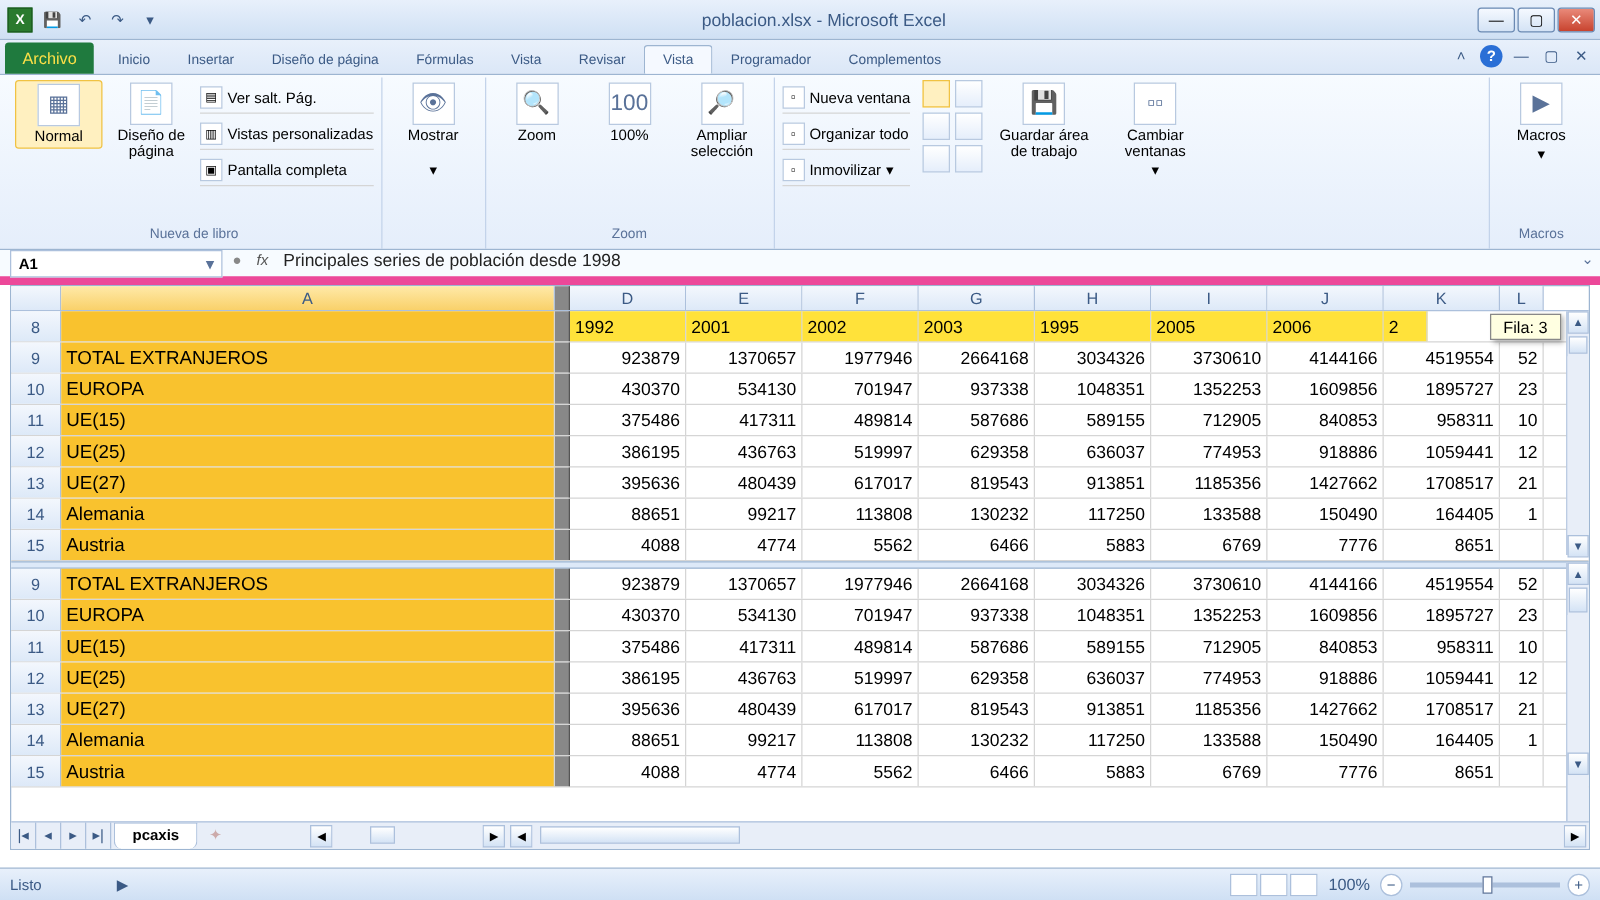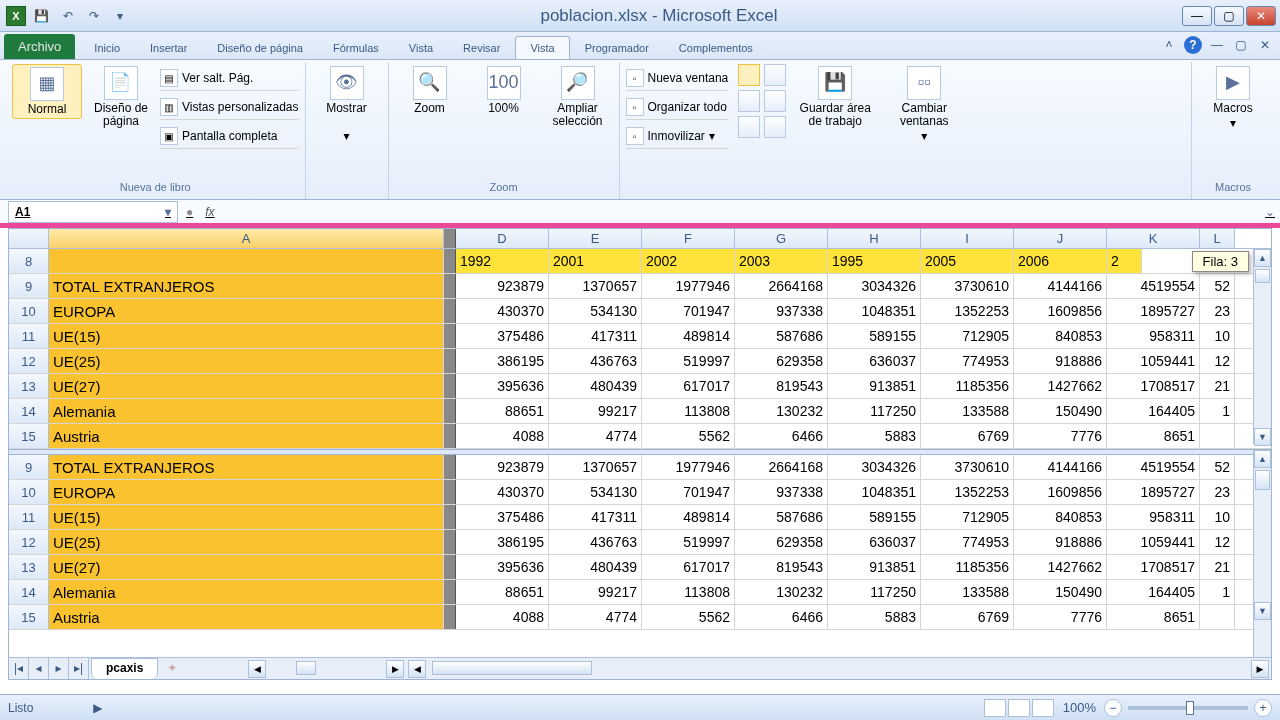--- a/index.html
+++ b/index.html
@@ -3,28 +3,28 @@
 <meta charset="utf-8">
 <style>
 * { margin:0; padding:0; box-sizing:border-box; font-family:"Segoe UI",Tahoma,sans-serif; font-size:12px; }
 body { background:#fff; width:1280px; height:720px; overflow:hidden; position:relative; }
 
 
 .titlebar { height:32px; background:linear-gradient(#e8f0fb,#cfe0f4); display:flex; align-items:center; border-bottom:1px solid #9db5d1; }
 .titlebar .qat { display:flex; align-items:center; gap:6px; padding:0 6px; }
 .titlebar .qat .xicon { width:20px; height:20px; background:#2a7a2e; border:1px solid #1b5a1f; display:flex; align-items:center; justify-content:center; color:#fff; font-weight:bold; font-size:11px; }
 .titlebar .qat .btn { width:20px; height:20px; display:flex; align-items:center; justify-content:center; color:#3b5a85; }
-.titlebar .title { flex:1; text-align:center; color:#3b5a85; font-size:17px; }
+.titlebar .title { flex:1; text-align:center; color:#3b5a85; font-size:14px; }
 .titlebar .winctrls { display:flex; gap:2px; padding-right:4px; }
 .titlebar .winctrls div { width:30px; height:20px; border:1px solid #6b8ab3; display:flex; align-items:center; justify-content:center; background:linear-gradient(#f5f9ff,#d4e3f5); border-radius:3px; }
 .titlebar .winctrls .close { background:linear-gradient(#e98a7a,#c8432e); color:#fff; }
 
 
 .tabs { height:28px; background:linear-gradient(#e8f0fb,#dbe7f7); display:flex; align-items:flex-end; padding:0 4px; border-bottom:1px solid #9db5d1; position:relative; }
-.tabs .filetab { background:#1f7a3e; color:#e5e5e5; padding:5px 14px; border-radius:3px 3px 0 0; margin-right:4px; font-size:13px; }
+.tabs .filetab { background:#1f7a3e; color:#fde047; padding:5px 14px; border-radius:3px 3px 0 0; margin-right:4px; font-size:13px; }
 .tabs .tab { padding:5px 14px; color:#3b5a85; font-size:11px; cursor:pointer; border:1px solid transparent; border-bottom:none; }
 .tabs .tab.active { background:#f5f9ff; border-color:#9db5d1; border-radius:3px 3px 0 0; }
 .tabs .right { position:absolute; right:6px; top:4px; display:flex; gap:6px; align-items:center; }
 .tabs .right div { width:18px; height:18px; display:flex; align-items:center; justify-content:center; color:#3b5a85; }
 .tabs .right .help { background:#2a6fd6; color:#fff; border-radius:50%; font-weight:bold; }
 
 
 .ribbon { height:140px; background:linear-gradient(#f7fbff,#e5eefb); border-bottom:1px solid #9db5d1; display:flex; padding:2px 6px 0; }
 .group { border-right:1px solid #c3d3ea; padding:2px 6px; display:flex; flex-direction:column; }
 .group .controls { flex:1; display:flex; align-items:flex-start; gap:4px; }
@@ -34,21 +34,21 @@
 .bigbtn.active { background:#fff0c0; border:1px solid #f0c243; border-radius:3px; }
 .stackbtns { display:flex; flex-direction:column; gap:4px; padding-top:2px; }
 .stackbtns .row { display:flex; align-items:center; gap:4px; white-space:nowrap; }
 .stackbtns .row .sicon { width:18px; height:18px; border:1px solid #b8c9e0; background:#fff; display:inline-flex; align-items:center; justify-content:center; font-size:10px; }
 .smallgrid { display:flex; flex-direction:column; gap:4px; }
 .smallgrid .srow { display:flex; gap:4px; }
 .smallgrid .sq { width:22px; height:22px; border:1px solid #b8c9e0; background:linear-gradient(#fff,#e5eefb); }
 .smallgrid .sq.active { background:#fff0c0; border-color:#f0c243; }
 
 
-.fbar { height:28px; border-bottom:5px solid #ec4899; display:flex; align-items:center; background:#f7fbff;text-decoration:underline; }
+.fbar { height:28px; border-bottom:7px solid #ec4899; display:flex; align-items:flex-start; background:#f7fbff; }
 .fbar .namebox { width:170px; height:22px; border:1px solid #acc0dc; margin:0 8px; display:flex; align-items:center; padding:0 6px; background:#fff; font-weight:bold; font-size:13px; justify-content:space-between; }
 .fbar .namebox .dd { color:#5a7299; }
 .fbar .fxarea { display:flex; align-items:center; gap:12px; flex:1; padding-right:20px; }
 .fbar .fxarea .fxbtn { color:#888; }
 .fbar .fxarea .fx { font-style:italic; color:#555; }
 .fbar .fxarea .fxtext { font-size:14px; color:#222; }
 .fbar .expand { width:20px; text-align:center; color:#5a7299; }
 
 
 .sheet-wrap { position:absolute; top:228px; left:8px; right:8px; bottom:40px; border:1px solid #9db5d1; background:#fff; }
@@ -240,20 +240,21 @@
 </div>
 
 <div class="fbar">
   <div class="namebox">
     <span>A1</span>
     <span class="dd">▾</span>
   </div>
   <div class="fxarea">
     <span class="fxbtn">●</span>
     <span class="fx">fx</span>
+    <span class="fxtext">Principales series de población desde 1998</span>
   </div>
   <div class="expand">⌄</div>
 </div>
 
 <div class="sheet-wrap">
 
   <div class="colhdr">
     <div class="corner"></div>
     <div class="ch A">A</div>
     <div class="ch frozen-gap"></div>

